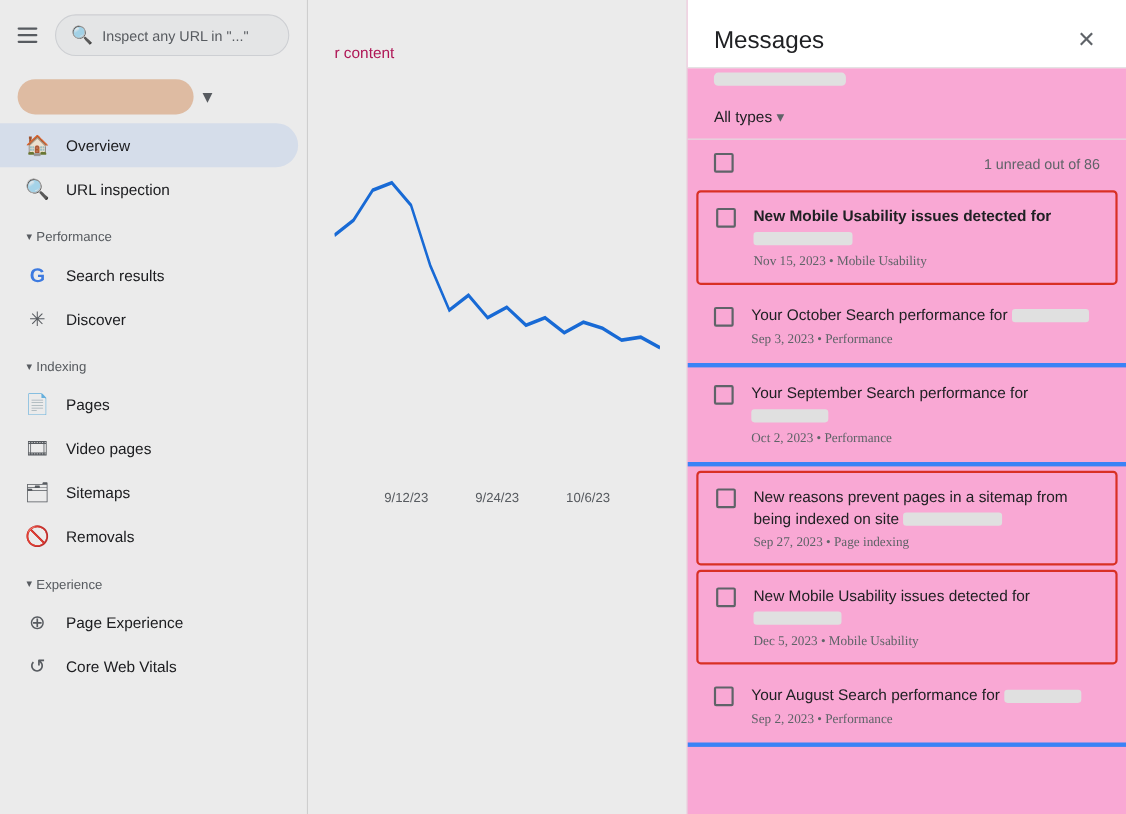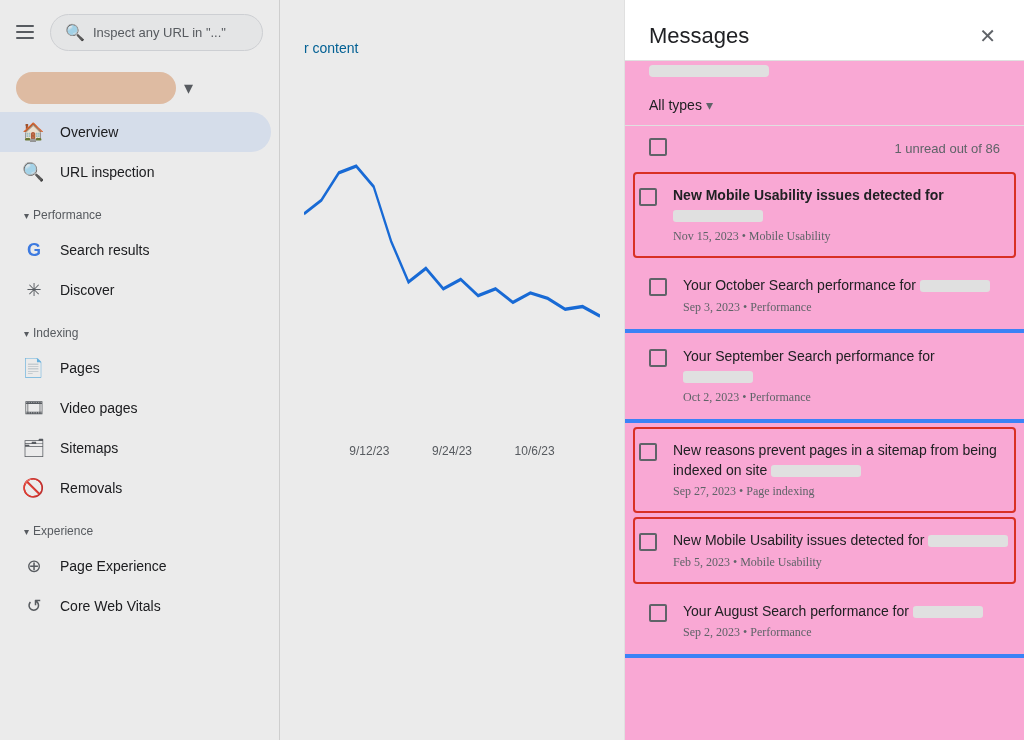--- a/index.html
+++ b/index.html
@@ -76,21 +76,21 @@
       filter: brightness(0.92);
     }
 
     .chart-area {
       padding: 24px;
       background: #fff;
       height: 100%;
     }
 
     .content-placeholder {
-      color: #0369a1; font-size: 14px; padding: 16px 0;
+      color: #be185d; font-size: 14px; padding: 16px 0;
     }
 
     .chart-svg {
       width: 100%; height: 300px; margin-top: 60px;
     }
 
     .x-labels {
       display: flex; justify-content: space-around;
       padding: 8px 24px; font-size: 12px; color: #5f6368;
     }
@@ -143,21 +143,21 @@
 
     .message-item {
       display: flex; align-items: flex-start; gap: 16px;
       padding: 14px 24px;
       border-bottom: 4px solid #3b82f6;
       cursor: pointer;
     }
     .message-item.highlighted {
       border: 2px solid #737373;
       margin: 4px 8px;
-      padding: 12px 4px;
+      padding: 12px 16px;
       border-radius: 4px;
     }
 
     .message-checkbox { width: 18px; height: 18px; border: 2px solid #5f6368; border-radius: 2px; flex-shrink: 0; margin-top: 2px; }
 
     .message-body { flex: 1; }
     .message-title { font-size: 14px; color: #202124; line-height: 1.4; margin-bottom: 4px; }
     .message-title strong { font-weight: 600; }
     .message-meta { font-size: 12px; color: #5f6368; font-family: Liberation Serif, serif; }
 
@@ -351,21 +351,21 @@
       </div>
     </div>
 
     <div class="message-item highlighted" style="border-color:#d93025; margin:4px 8px; border-radius:4px;">
       <div class="message-checkbox"></div>
       <div class="message-body">
         <div class="message-title">
           New Mobile Usability issues detected for
           <span class="redacted" style="width:80px;"></span>
         </div>
-        <div class="message-meta">Feb 5, 2023 • Mobile Usability</div>
+        <div class="message-meta">Dec 5, 2023 • Mobile Usability</div>
       </div>
     </div>
 
     <div class="message-item">
       <div class="message-checkbox"></div>
       <div class="message-body">
         <div class="message-title">
           Your August Search performance for
           <span class="redacted" style="width:70px;"></span>
         </div>

